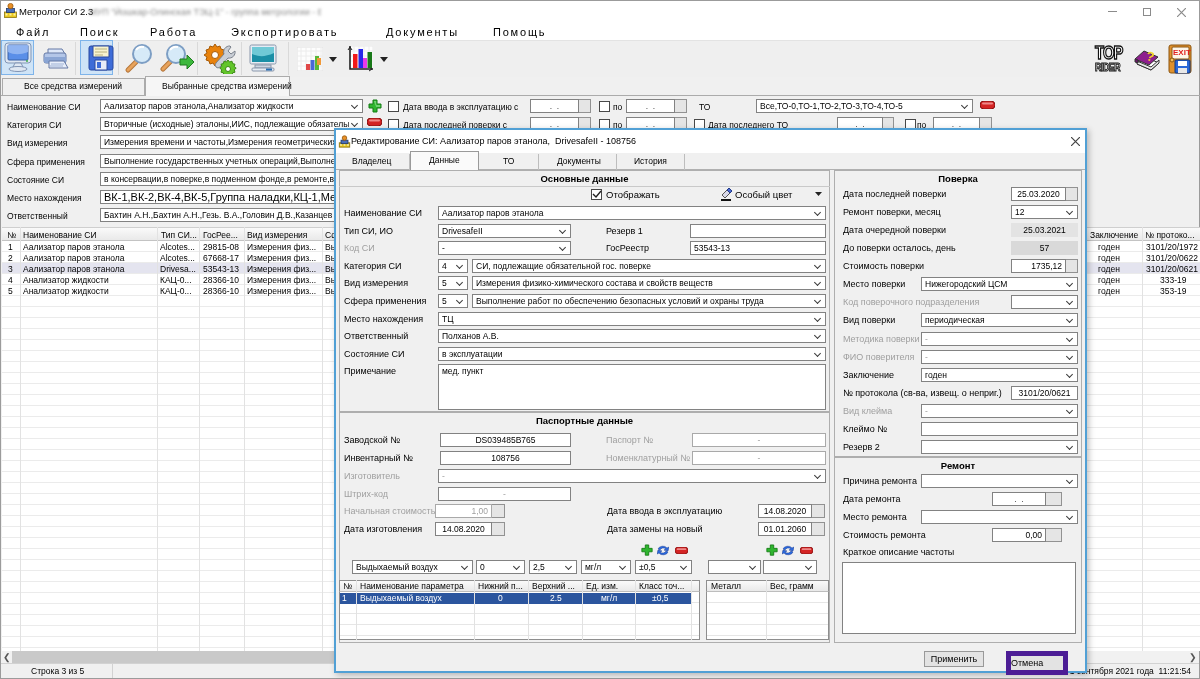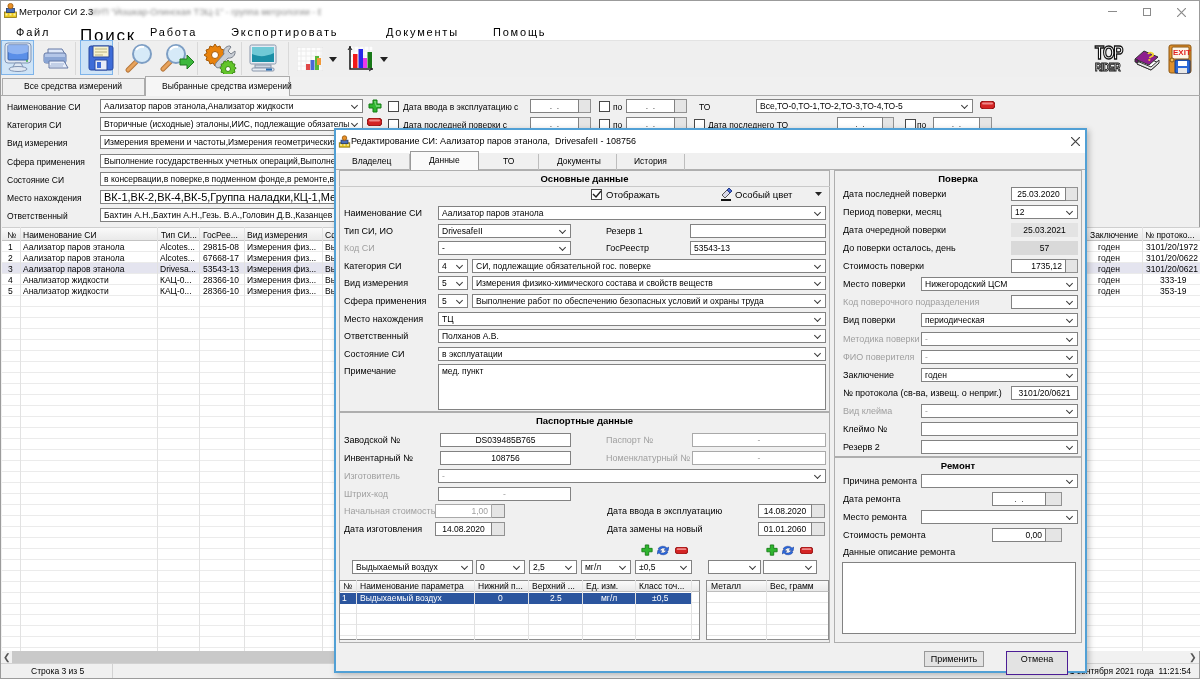--- a/index.html
+++ b/index.html
@@ -36,21 +36,21 @@
 <div class="ab" style="left:19px;top:6px;font-size:9.5px;color:#000">Метролог СИ 2.3</div>
 <div class="ab" style="left:89px;top:7px;font-size:9px;color:#888;filter:blur(1.5px);white-space:nowrap;width:232px;overflow:hidden">МУП "Йошкар-Олинская ТЭЦ-1" - группа метрологии - Веретенникова Полина Витальевна</div>
 <div class="ab" style="left:1108px;top:11px;width:9px;height:1px;background:#8b8b8b"></div>
 <div class="ab" style="left:1143px;top:8px;width:8px;height:8px;border:1px solid #8b8b8b"></div>
 <svg class="ab" style="left:1177px;top:8px" width="9" height="9">
     <path d="M0 0 L9 9 M9 0 L0 9" stroke="#8b8b8b" stroke-width="1.2"></path>
   </svg>
 
 <div class="ab" style="left:1px;top:22px;width:1198px;height:18px;background:#fff"></div>
 <div class="ab" style="left:16px;top:26px;font-size:11px;letter-spacing:1.8px">Файл</div>
-<div class="ab" style="left:80px;top:26px;font-size:17px;letter-spacing:1.8px">Поиск</div>
+<div class="ab" style="left:80px;top:26px;font-size:11px;letter-spacing:1.8px">Поиск</div>
 <div class="ab" style="left:150px;top:26px;font-size:11px;letter-spacing:1.8px">Работа</div>
 <div class="ab" style="left:231px;top:26px;font-size:11px;letter-spacing:1.8px">Экспортировать</div>
 <div class="ab" style="left:386px;top:26px;font-size:11px;letter-spacing:1.8px">Документы</div>
 <div class="ab" style="left:493px;top:26px;font-size:11px;letter-spacing:1.8px">Помощь</div>
 
 <div class="ab" style="left:1px;top:40px;width:1198px;height:37px;background:#efefef;border-top:1px solid #e3e3e3"></div>
 <div class="ab" style="left:1px;top:40px;width:33px;height:35px;background:#cfe4f7;border:1px solid #7eb4ea"></div>
 <div class="ab" style="left:80px;top:40px;width:33px;height:35px;background:#cfe4f7;border:1px solid #7eb4ea"></div>
 
 <svg class="ab" style="left:3px;top:42px" width="30" height="31" viewBox="0 0 30 31">
@@ -425,21 +425,21 @@
 <div class="th" style="left:711px;top:580px;line-height:12px">Металл</div>
 <div class="th" style="left:770px;top:580px;line-height:12px">Вес, грамм</div>
 <div class="vline" style="left:766px;top:580px;height:60px"></div>
 
 <div class="panel" style="left:834px;top:170px;width:248px;height:287px">
     <div class="phead">Поверка</div>
   </div>
 <div class="lbl" style="left:843px;top:187px">Дата последней поверки</div>
 <div class="fld" style="left:1011px;top:187px;width:55px;text-align:center;padding:0">25.03.2020</div>
 <div class="btn2" style="left:1066px;top:187px;width:12px"></div>
-<div class="lbl" style="left:843px;top:205px">Период поверки, месяц</div>
+<div class="lbl" style="left:843px;top:205px">Ремонт поверки, месяц</div>
 <div class="cmb" style="left:1011px;top:205px;width:67px">12<b></b><i></i></div>
 <div class="lbl" style="left:843px;top:223px">Дата очередной поверки</div>
 <div class="flat" style="left:1011px;top:223px;width:67px;background:#e3e3e3">25.03.2021</div>
 <div class="lbl" style="left:843px;top:241px">До поверки осталось, день</div>
 <div class="flat" style="left:1011px;top:241px;width:67px;background:#d9d9d9">57</div>
 <div class="lbl" style="left:843px;top:259px">Стоимость поверки</div>
 <div class="fld" style="left:1011px;top:259px;width:55px;text-align:right">1735,12</div>
 <div class="btn2" style="left:1066px;top:259px;width:12px"></div>
 <div class="lbl" style="left:843px;top:277px">Место поверки</div>
 <div class="cmb" style="left:921px;top:277px;width:157px">Нижегородский ЦСМ<b></b><i></i></div>
@@ -480,17 +480,17 @@
 <div class="fld" style="left:992px;top:492px;width:54px;text-align:center;color:#444">.&nbsp;&nbsp;.</div>
 <div class="btn2" style="left:1046px;top:492px;width:16px"></div>
 <div class="lbl" style="left:843px;top:510px">Место ремонта</div>
 <div class="cmb" style="left:921px;top:510px;width:157px">
     <b></b>
     <i></i>
   </div>
 <div class="lbl" style="left:843px;top:528px">Стоимость ремонта</div>
 <div class="fld" style="left:992px;top:528px;width:54px;text-align:right">0,00</div>
 <div class="btn2" style="left:1046px;top:528px;width:16px"></div>
-<div class="lbl" style="left:843px;top:545px">Данные описание ремонта</div>
+<div class="lbl" style="left:843px;top:545px">Краткое описание частоты</div>
 <div class="fld" style="left:842px;top:562px;width:234px;height:72px"></div>
 
 <div class="ab" style="left:924px;top:651px;width:60px;height:16px;background:#e3e3e3;border:1px solid #999;font-size:9px;text-align:center;line-height:14px">Применить</div>
-<div class="ab" style="left:1006px;top:651px;width:62px;height:24px;background:#e3e3e3;border:1px solid #4c1d95;font-size:9px;text-align:center;line-height:14px">Отмена</div>
+<div class="ab" style="left:1006px;top:651px;width:62px;height:24px;background:#e3e3e3;border:5px solid #4c1d95;font-size:9px;text-align:left;line-height:14px">Отмена</div>
 
 </body></html>

